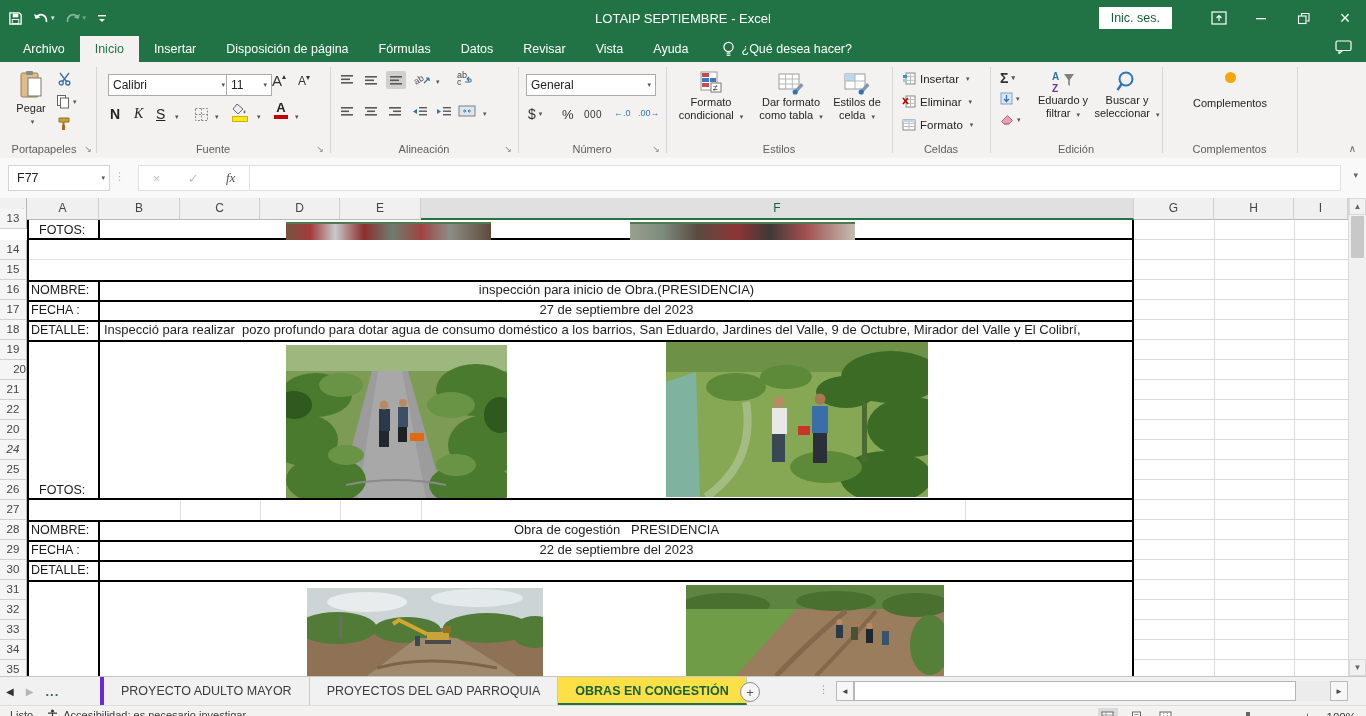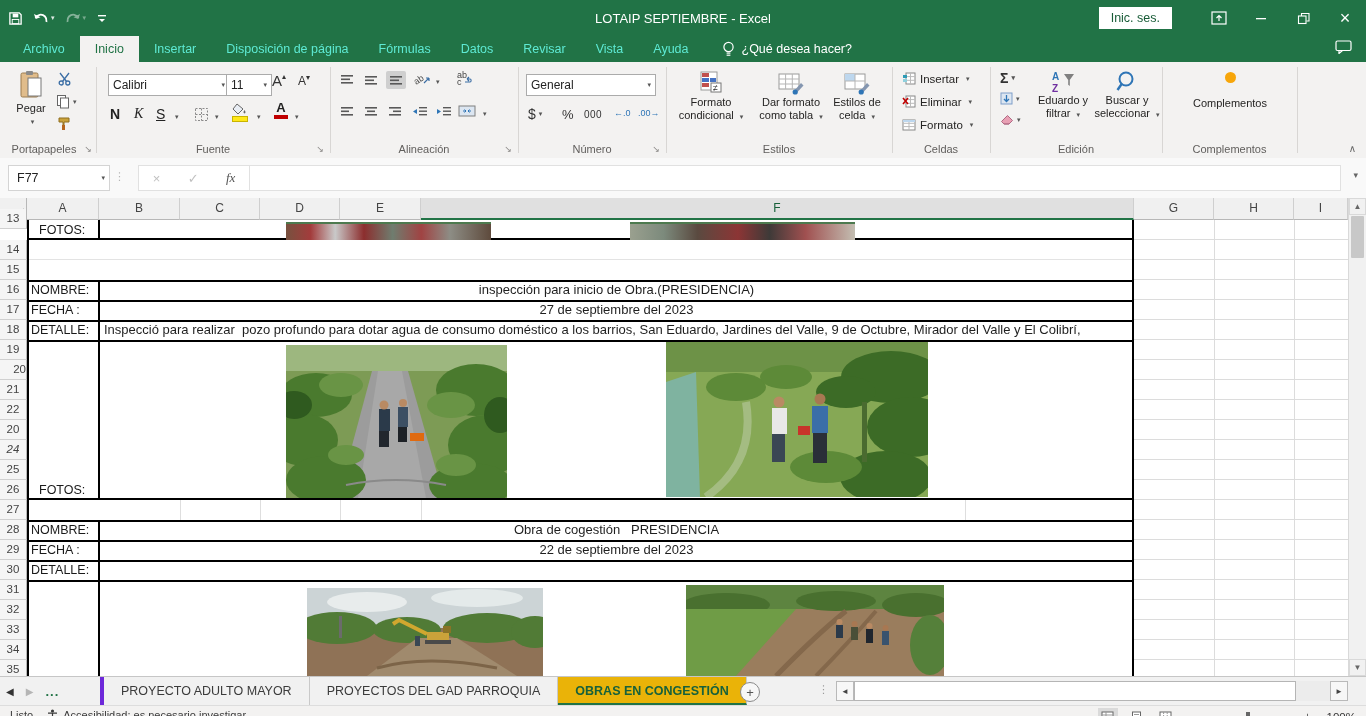--- a/index.html
+++ b/index.html
@@ -11,21 +11,21 @@
   .qat-btn{display:flex;align-items:center;gap:2px;color:#fff}
   .qat-dd{font-size:7px;opacity:.85}
   .dim{opacity:.45}
   #win-title{position:absolute;left:0;right:0;top:0;height:36px;display:flex;align-items:center;justify-content:center;font-size:13px;color:#fff;pointer-events:none}
   #win-right{position:absolute;right:0;top:0;height:36px;display:flex;align-items:center}
   #signin{background:#fff;color:#185c37;font-size:12.5px;padding:4px 12px;margin-right:26px}
   .winctl{width:42px;height:36px;display:flex;align-items:center;justify-content:center;color:#fff;font-size:15px}
   
   #tabrow{position:absolute;left:0;top:36px;width:1366px;height:26px;background:#217346;display:flex;align-items:flex-end}
   #ribbontabs{display:flex;height:26px;margin-left:8px}
-  .rtab{padding:0 15px;height:26px;line-height:26px;color:#5eead4;font-size:12.5px}
+  .rtab{padding:0 15px;height:26px;line-height:26px;color:#ffffff;font-size:12.5px}
   .rtab.active{background:#f3f2f1;color:#217346}
   #tellme{display:flex;align-items:center;gap:7px;color:#fff;font-size:12.5px;margin-left:18px;height:26px}
   #feedback-bubble{position:absolute;right:14px;top:40px}
   
   #ribbon{position:absolute;left:0;top:62px;width:1366px;height:96px;background:#f3f2f1;border-bottom:1px solid #d2d0ce;font-size:11px;color:#252423}
   .rsep{position:absolute;top:5px;height:86px;width:1px;background:#d8d6d4}
   .glabel{position:absolute;bottom:3px;font-size:11px;color:#605e5c;text-align:center}
   .launch{position:absolute;bottom:2px;width:12px;height:12px;color:#8a8886;font-size:9px;text-align:center}
   .group{position:absolute;top:62px;height:96px}
   .combo{background:#fff;border:1px solid #ababab;height:20px;display:flex;align-items:center;font-size:12px;color:#222;padding:0 4px;justify-content:space-between}
@@ -61,21 +61,21 @@
   #vscroll{position:absolute;left:1348px;top:198px;width:18px;height:478px;background:#f1f1f1;border-left:1px solid #d9d9d9;box-sizing:border-box}
   .sbtn{position:absolute;left:0;width:17px;height:17px;display:flex;align-items:center;justify-content:center;font-size:8px;color:#666;background:#f1f1f1;border:1px solid #d9d9d9;box-sizing:border-box}
   #vthumb{position:absolute;left:2px;top:18px;width:13px;height:42px;background:#c8c8c8;border-radius:1px}
   
   #tabsbar{position:absolute;left:0;top:676px;width:1366px;height:29px;background:#f1f1f1;border-top:1px solid #c6c6c6;box-sizing:border-box;font-size:12.5px}
   #sheetnav{position:absolute;left:6px;top:0;height:28px;display:flex;align-items:center;gap:12px;color:#444;font-size:10px}
   #ellip{color:#217346;font-weight:bold;font-size:13px;letter-spacing:1px}
   #sheettabs{position:absolute;left:100px;top:0;height:28px;display:flex}
   .stab{height:28px;line-height:28px;padding:0 17px;color:#3b3b3b;border-right:1px solid #c9c9c9;background:transparent}
   .stab:first-child{border-left:4px solid #6d28d9}
-  .stab.active{background:#eab308;color:#17613b;font-weight:bold;border-bottom:2px solid #217346;box-sizing:border-box}
+  .stab.active{background:#fde047;color:#17613b;font-weight:bold;border-bottom:2px solid #217346;box-sizing:border-box}
   #newsheet{position:absolute;left:740px;top:5px;width:18px;height:18px;border-radius:50%;border:1px solid #8a8a8a;color:#555;display:flex;align-items:center;justify-content:center;font-size:13px;background:#f7f7f7}
   #hscroll{position:absolute;left:836px;top:4px;width:512px;height:20px}
   #hs-left,#hs-right{position:absolute;top:0;width:18px;height:20px;border:1px solid #b9b9b9;background:#f7f7f7;display:flex;align-items:center;justify-content:center;font-size:8px;color:#444;box-sizing:border-box}
   #hs-right{right:0}
   #hs-track{position:absolute;left:18px;right:18px;top:0;height:20px;background:#ececec}
   #hs-thumb{position:absolute;left:0;top:0;width:442px;height:20px;background:#fff;border:1px solid #b5b5b5;box-sizing:border-box}
   #drag-dots{position:absolute;left:818px;top:6px;color:#9a9a9a;font-size:11px;letter-spacing:1px}
   
   #statusbar{position:absolute;left:0;top:705px;width:1366px;height:22px;background:#f3f2f1;border-top:1px solid #dddddd;box-sizing:border-box;font-size:11px;color:#3b3b3b}
   #status-left{position:absolute;left:10px;top:3px;display:flex;align-items:center;gap:14px}

